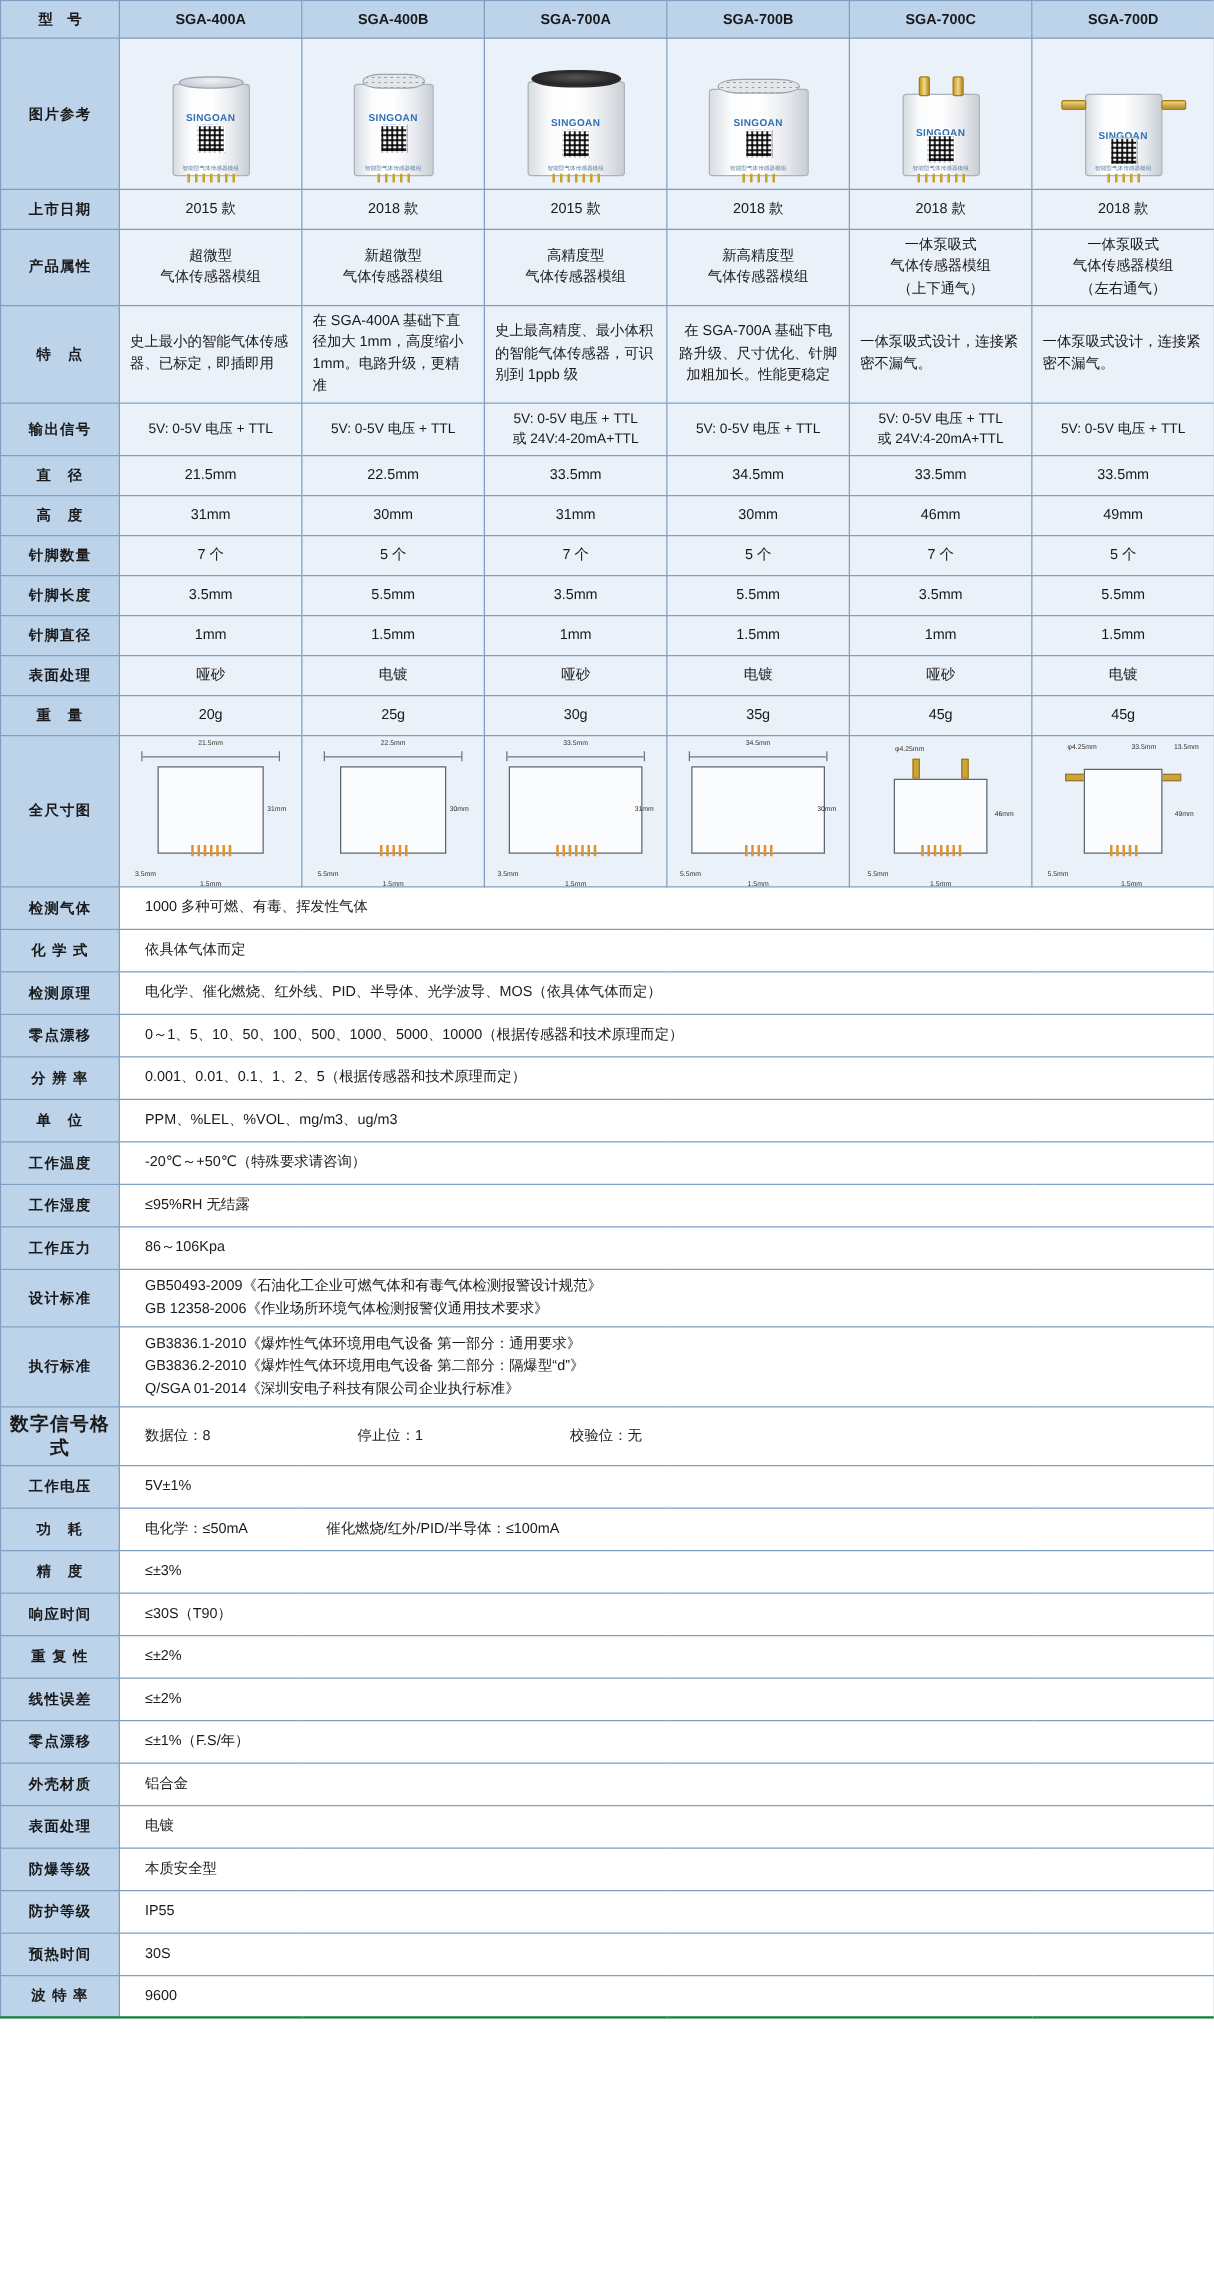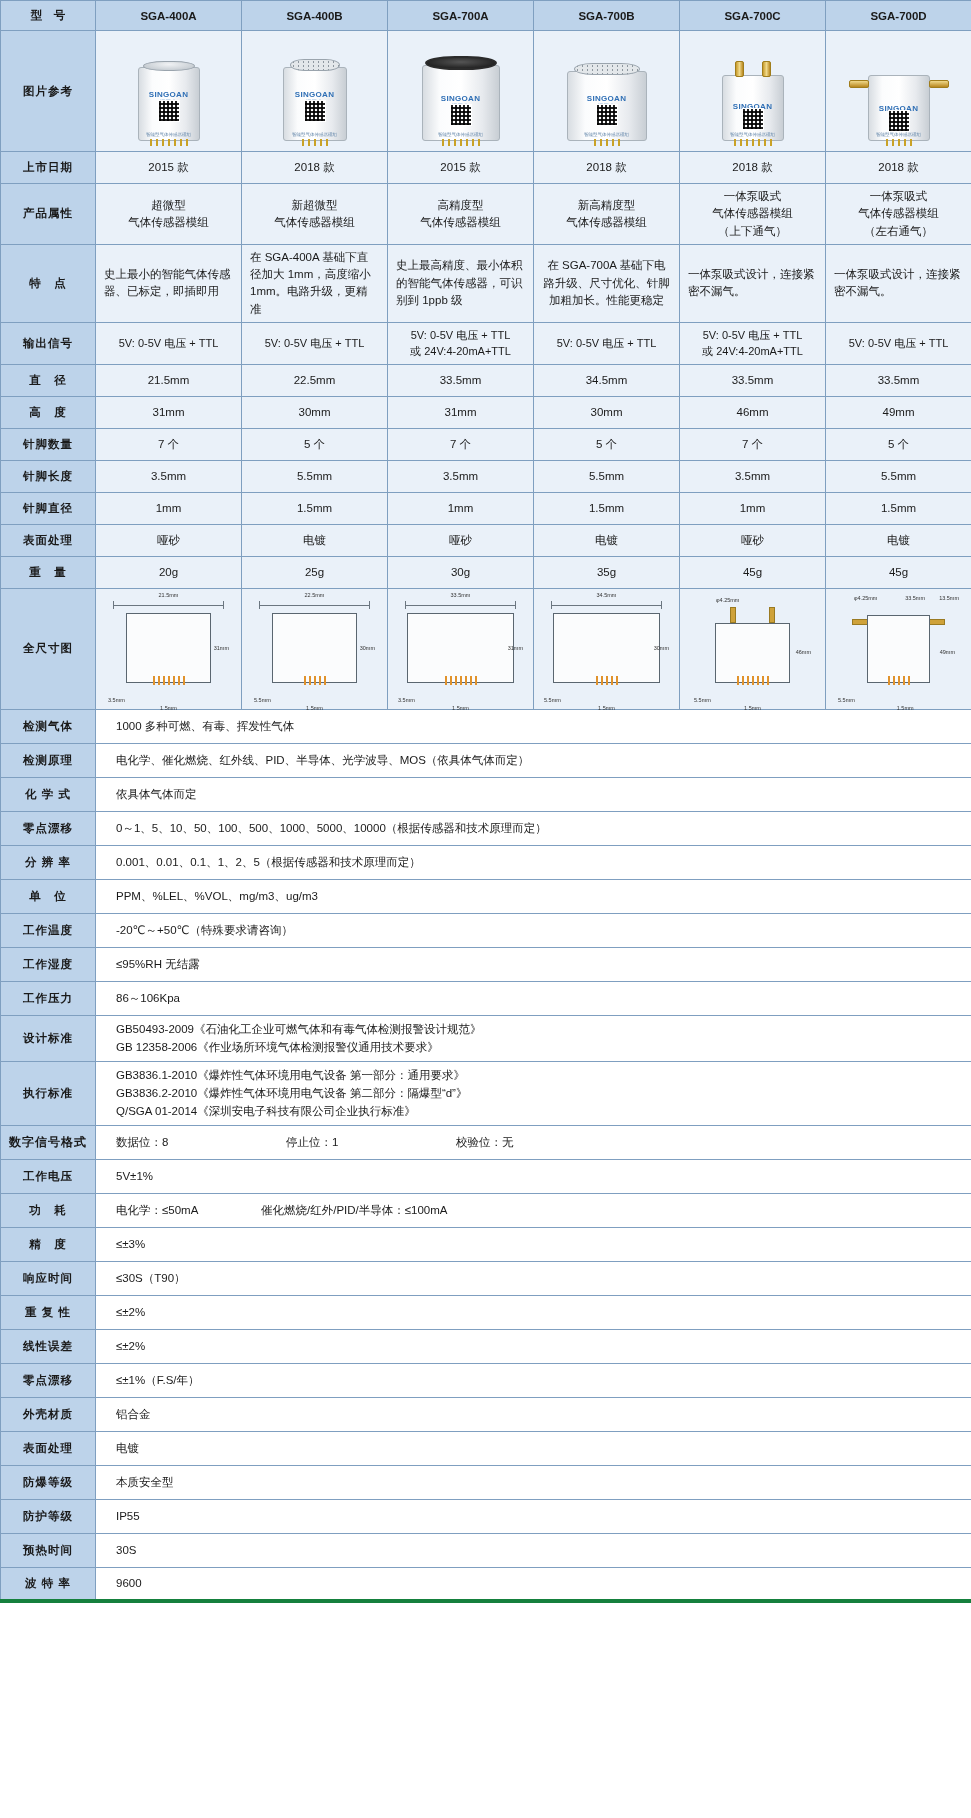--- a/index.html
+++ b/index.html
@@ -140,21 +140,21 @@
   }
   .dim-h:after{
     content:""; position:absolute; top:4px; left:0; right:0; height:1px; background:#6b7680;
   }
   .dim-txt {
     position:absolute; font-size:5.5px; color:#333; white-space:nowrap;
   }
   .dim-pins { position:absolute; bottom:-1px; left:50%; transform:translateX(-50%); display:flex; gap:3px;}
   .dim-pins i { width:2px; height:9px; background:#e0922c; display:block;}
   .dim-noz { position:absolute; background:#cfa23a; border:1px solid #9a7a22;}
-  table.spec tr:last-child td { border-bottom:4px solid #15803d; }
+  table.spec tr:last-child td { border-bottom:2px solid #15803d; }
 </style>
 </head>
 <body>
 
 <table class="spec">
   <colgroup>
     <col style="width:95px">
       <col style="width:146px">
       <col style="width:146px">
       <col style="width:146px">
@@ -534,26 +534,26 @@
             </div>
       </div>
     </td>
   </tr>
 
   <tr class="row-h34">
     <td class="label-cell">检测气体</td>
     <td class="val-left white" colspan="6">1000 多种可燃、有毒、挥发性气体</td>
   </tr>
   <tr class="row-h34">
+    <td class="label-cell">化 学 式</td>
+    <td class="val-left white" colspan="6">依具体气体而定</td>
+  </tr>
+  <tr class="row-h34">
     <td class="label-cell">检测原理</td>
     <td class="val-left white" colspan="6">电化学、催化燃烧、红外线、PID、半导体、光学波导、MOS（依具体气体而定）</td>
-  </tr>
-  <tr class="row-h34">
-    <td class="label-cell">化 学 式</td>
-    <td class="val-left white" colspan="6">依具体气体而定</td>
   </tr>
   <tr class="row-h34">
     <td class="label-cell">零点漂移</td>
     <td class="val-left white" colspan="6">0～1、5、10、50、100、500、1000、5000、10000（根据传感器和技术原理而定）</td>
   </tr>
   <tr class="row-h34">
     <td class="label-cell">分 辨 率</td>
     <td class="val-left white" colspan="6">0.001、0.01、0.1、1、2、5（根据传感器和技术原理而定）</td>
   </tr>
   <tr class="row-h34">
@@ -584,21 +584,21 @@
   <tr>
     <td class="label-cell">执行标准</td>
     <td class="val-left white" colspan="6" style="height:56px">
       <div>GB3836.1-2010《爆炸性气体环境用电气设备 第一部分：通用要求》</div>
       <div>GB3836.2-2010《爆炸性气体环境用电气设备 第二部分：隔爆型“d”》</div>
       <div>Q/SGA 01-2014《深圳安电子科技有限公司企业执行标准》</div>
     </td>
   </tr>
 
   <tr class="row-h34">
-    <td class="label-cell" style="font-size:12px">数字信号格式</td>
+    <td class="label-cell" style="font-size:15px">数字信号格式</td>
     <td class="val-left white" colspan="6">
       <span style="display:inline-block;width:170px">数据位：8</span><span style="display:inline-block;width:170px">停止位：1</span><span>校验位：无</span>
     </td>
   </tr>
 
   <tr class="row-h34">
     <td class="label-cell">工作电压</td>
     <td class="val-left white" colspan="6">5V±1%</td>
   </tr>
 

